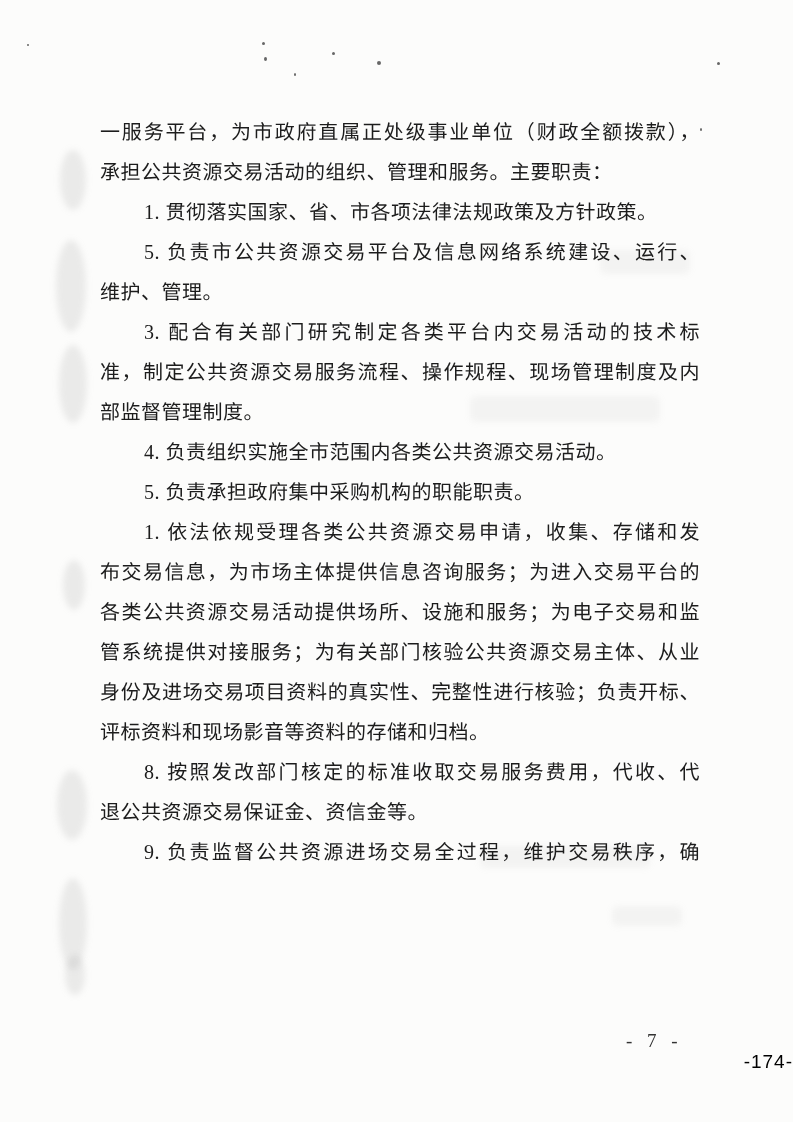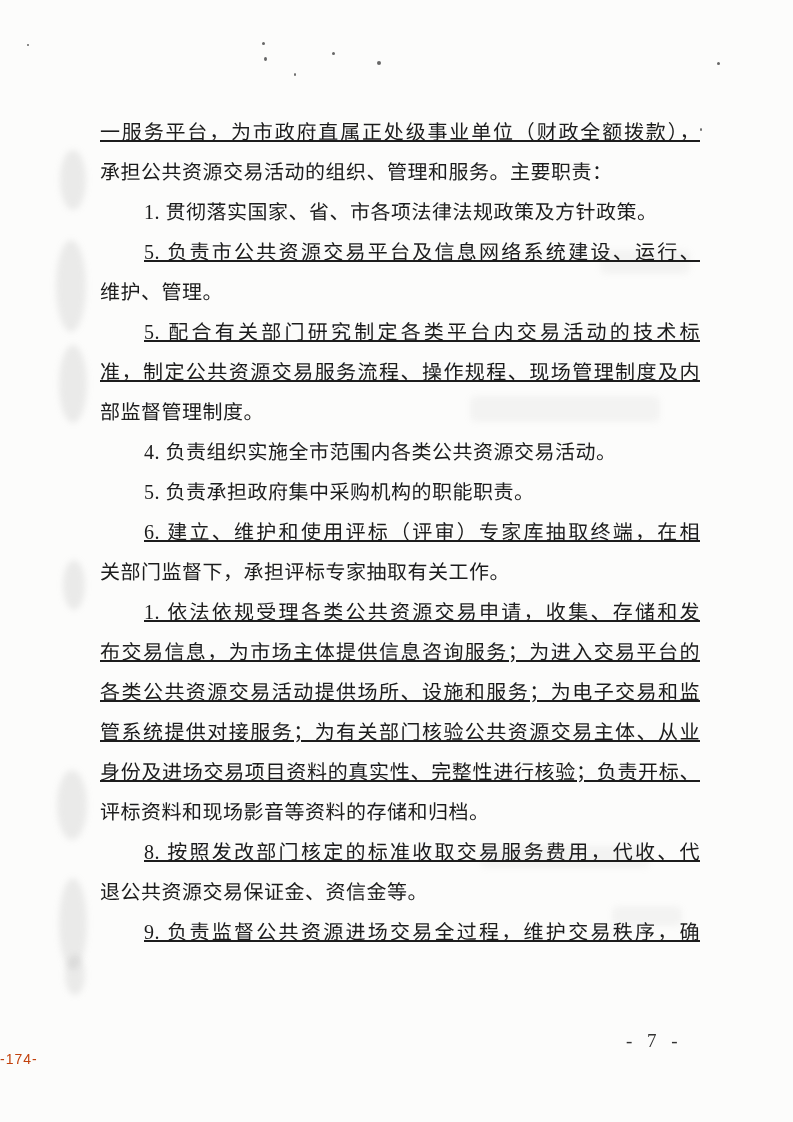--- a/index.html
+++ b/index.html
@@ -22,33 +22,32 @@
     line-height:40px;
     font-size:20px;
     overflow:hidden;
     white-space:nowrap;
     letter-spacing:0.5px;
   }
   .line.j{
     white-space:normal;
     text-align:justify;
     text-align-last:justify;
-    text-decoration:underline;
   }
   .line.ind{
     text-indent:44px;
   }
   
   .footer-center{
     position:absolute;
     left:0;right:0;top:1051px;
-    text-align:left;
+    text-align:right;
     font-family:"Liberation Sans","DejaVu Sans",sans-serif;
-    font-size:14px;
-    color:#c2410c;
+    font-size:19px;
+    color:#000000;
     letter-spacing:1px;
   }
   .footer-right{
     position:absolute;
     left:626px;top:1030px;
     font-family:"Liberation Serif","DejaVu Serif",serif;
     font-size:19px;
     color:#333;
     letter-spacing:5px;
     white-space:pre;
@@ -102,33 +101,29 @@
         <div class="line">承担公共资源交易活动的组织、管理和服务。主要职责：</div>
       </div>
       <div class="para">
         <div class="line ind">1. 贯彻落实国家、省、市各项法律法规政策及方针政策。</div>
       </div>
       <div class="para">
         <div class="line j ind">5. 负责市公共资源交易平台及信息网络系统建设、运行、</div>
         <div class="line">维护、管理。</div>
       </div>
       <div class="para">
-        <div class="line j ind">5. 配合有关部门研究制定各类平台内交易活动的技术标</div>
+        <div class="line j ind">3. 配合有关部门研究制定各类平台内交易活动的技术标</div>
         <div class="line j">准，制定公共资源交易服务流程、操作规程、现场管理制度及内</div>
         <div class="line">部监督管理制度。</div>
       </div>
       <div class="para">
         <div class="line ind">4. 负责组织实施全市范围内各类公共资源交易活动。</div>
       </div>
       <div class="para">
         <div class="line ind">5. 负责承担政府集中采购机构的职能职责。</div>
-      </div>
-      <div class="para">
-        <div class="line j ind">6. 建立、维护和使用评标（评审）专家库抽取终端，在相</div>
-        <div class="line">关部门监督下，承担评标专家抽取有关工作。</div>
       </div>
       <div class="para">
         <div class="line j ind">1. 依法依规受理各类公共资源交易申请，收集、存储和发</div>
         <div class="line j">布交易信息，为市场主体提供信息咨询服务；为进入交易平台的</div>
         <div class="line j">各类公共资源交易活动提供场所、设施和服务；为电子交易和监</div>
         <div class="line j">管系统提供对接服务；为有关部门核验公共资源交易主体、从业</div>
         <div class="line j">身份及进场交易项目资料的真实性、完整性进行核验；负责开标、</div>
         <div class="line">评标资料和现场影音等资料的存储和归档。</div>
       </div>
       <div class="para">

